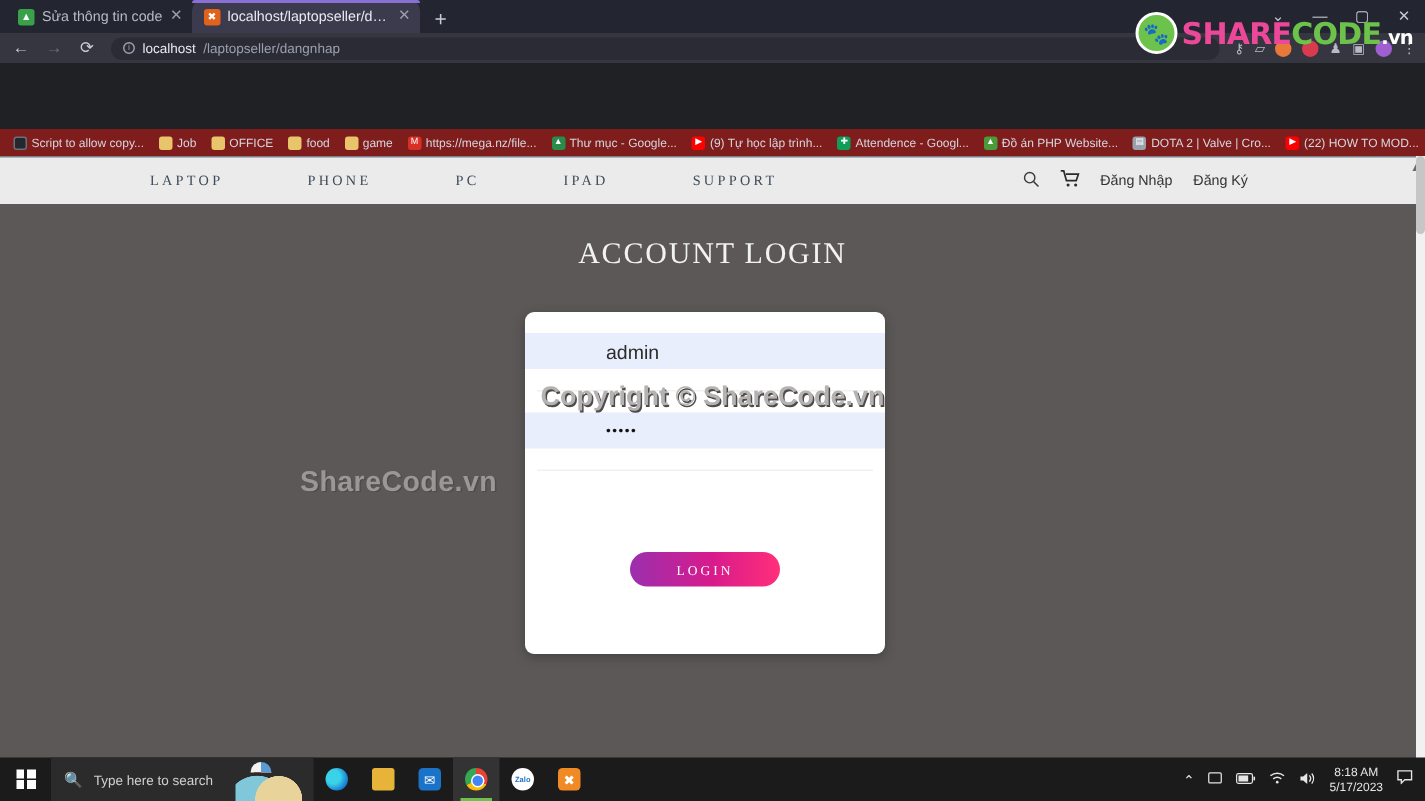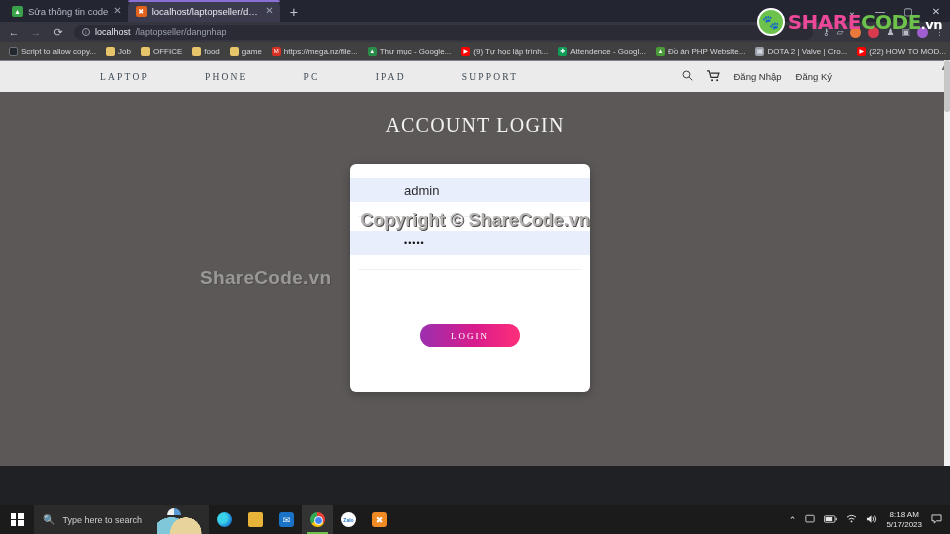--- a/index.html
+++ b/index.html
@@ -66,22 +66,22 @@
   .omnibox .infoicon {
     width:8px;height:8px;border:1px solid #9aa0ac;border-radius:50%;
     font-size:6px;display:flex;align-items:center;justify-content:center;color:#9aa0ac;
     line-height:1;
   }
   .omnibox .url-host { color:#e8eaf0; }
   .toolicons { display:flex; align-items:center; gap:7px; color:#b6bac5; font-size:9px; }
   .toolicons .dot { width:11px;height:11px;border-radius:50%; }
 
   .bookmarks {
-    height:18px; background:#404040; display:flex; align-items:center;
-    padding:0 4px; gap:0; overflow:hidden; font-size:8px; color:#d4d6dd;
+    height:18px; background:#7f1d1d; display:flex; align-items:center;
+    padding:0 4px; gap:0; overflow:hidden; font-size:8px; color:#d4d6dd;margin-top:44px;
   }
   .bm { display:flex; align-items:center; gap:3px; padding:0 5px; white-space:nowrap; }
   .bm .bmicon { width:9px;height:9px;border-radius:2px;flex:0 0 9px;
     display:flex;align-items:center;justify-content:center;font-size:6px;color:#fff;line-height:1;}
   .ic-folder{ background:#e8c56a; }
   .ic-github{ background:#23272e; border:1px solid #6c707a; border-radius:50%; }
   .ic-gmail { background:#d93025; border-radius:50%; }
   .ic-drive { background:#2a8c4a; }
   .ic-yt    { background:#ff0000; border-radius:2px; }
   .ic-sheets{ background:#0f9d58; }

